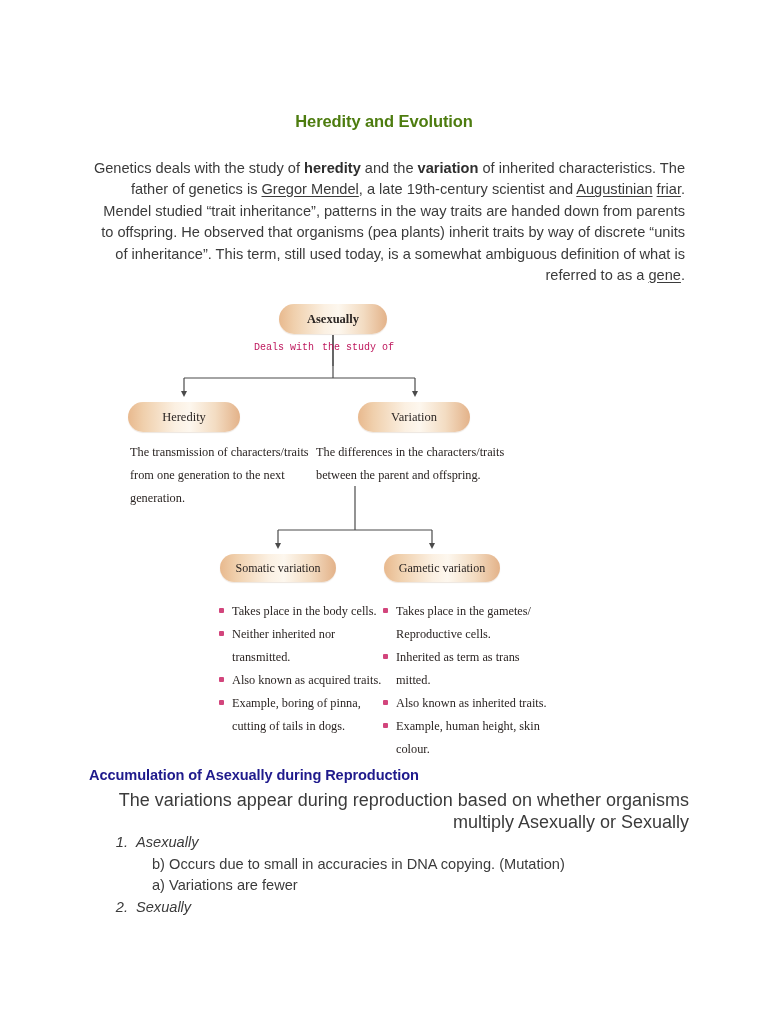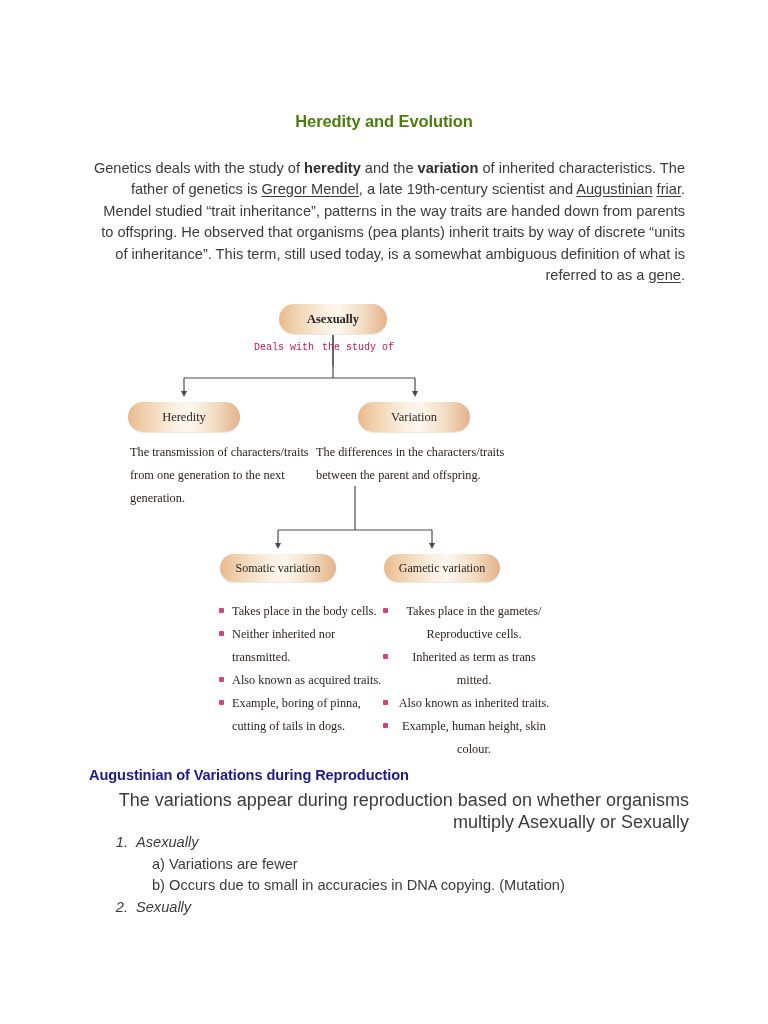--- a/index.html
+++ b/index.html
@@ -135,21 +135,21 @@
     position: absolute;
     font-family: "Liberation Serif", serif;
     font-size: 12.3px;
     line-height: 23px;
     color: #2b2523;
     list-style: none;
     margin: 16px;
     padding: 0;
   }
   .bullets-somatic { left: 32px;  top: 294px; width: 168px; }
-  .bullets-gametic { left: 196px; top: 294px; width: 170px; text-align: center; }
+  .bullets-gametic { left: 196px; top: 294px; width: 170px; }
   .bullets li {
     position: relative;
     padding-left: 14px;
     margin: 0 0 0 0;
   }
   .bullets li::before {
     content: "";
     position: absolute;
     left: 1px;
     top: 8px;
@@ -262,27 +262,27 @@
     </ul>
 
     <ul class="bullets bullets-gametic">
       <li>Takes place in the gametes/ Reproductive cells.</li>
       <li>Inherited as term as trans mitted.</li>
       <li>Also known as inherited traits.</li>
       <li>Example, human height, skin colour.</li>
     </ul>
   </div>
 
-  <div class="section-head">Augustinian of Variations during Reproduction</div>
+  <div class="section-head">Accumulation of Asexually during Reproduction</div>
   <div class="section-body">The variations appear during reproduction based on whether organisms multiply Asexually or Sexually</div>
 
   <div class="num-list">
     <div class="num-row">
       <span class="marker">1.</span><span>Asexually</span>
     </div>
+    <div class="sub-row">b) Occurs due to small in accuracies in DNA copying. (Mutation)</div>
     <div class="sub-row">a) Variations are fewer</div>
-    <div class="sub-row">b) Occurs due to small in accuracies in DNA copying. (Mutation)</div>
     <div class="num-row">
       <span class="marker">2.</span><span>Sexually</span>
     </div>
   </div>
 
 </div>
 
 </body></html>

